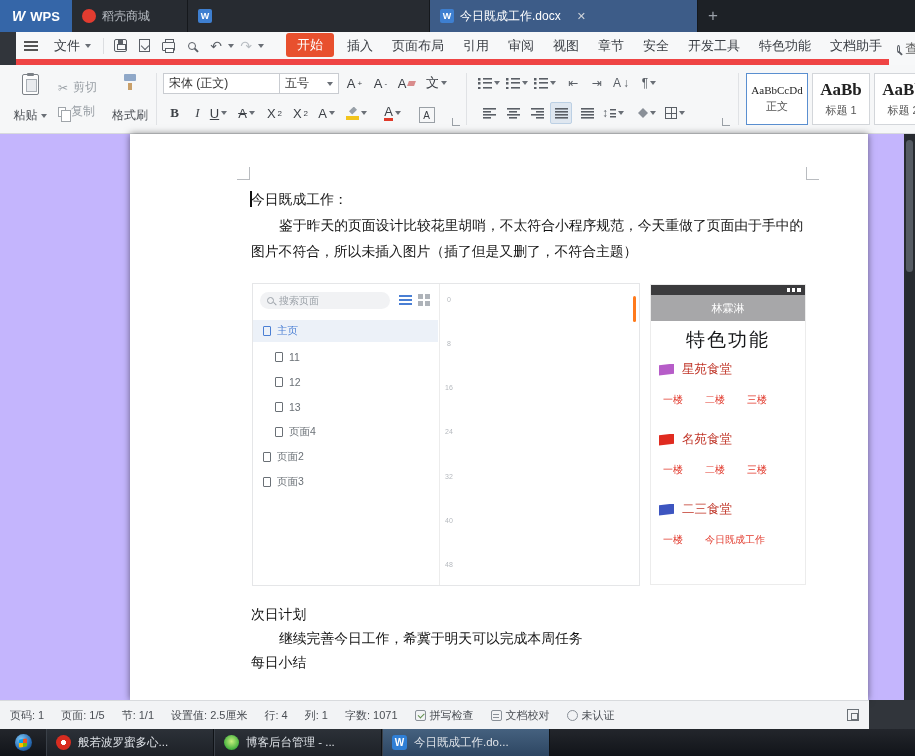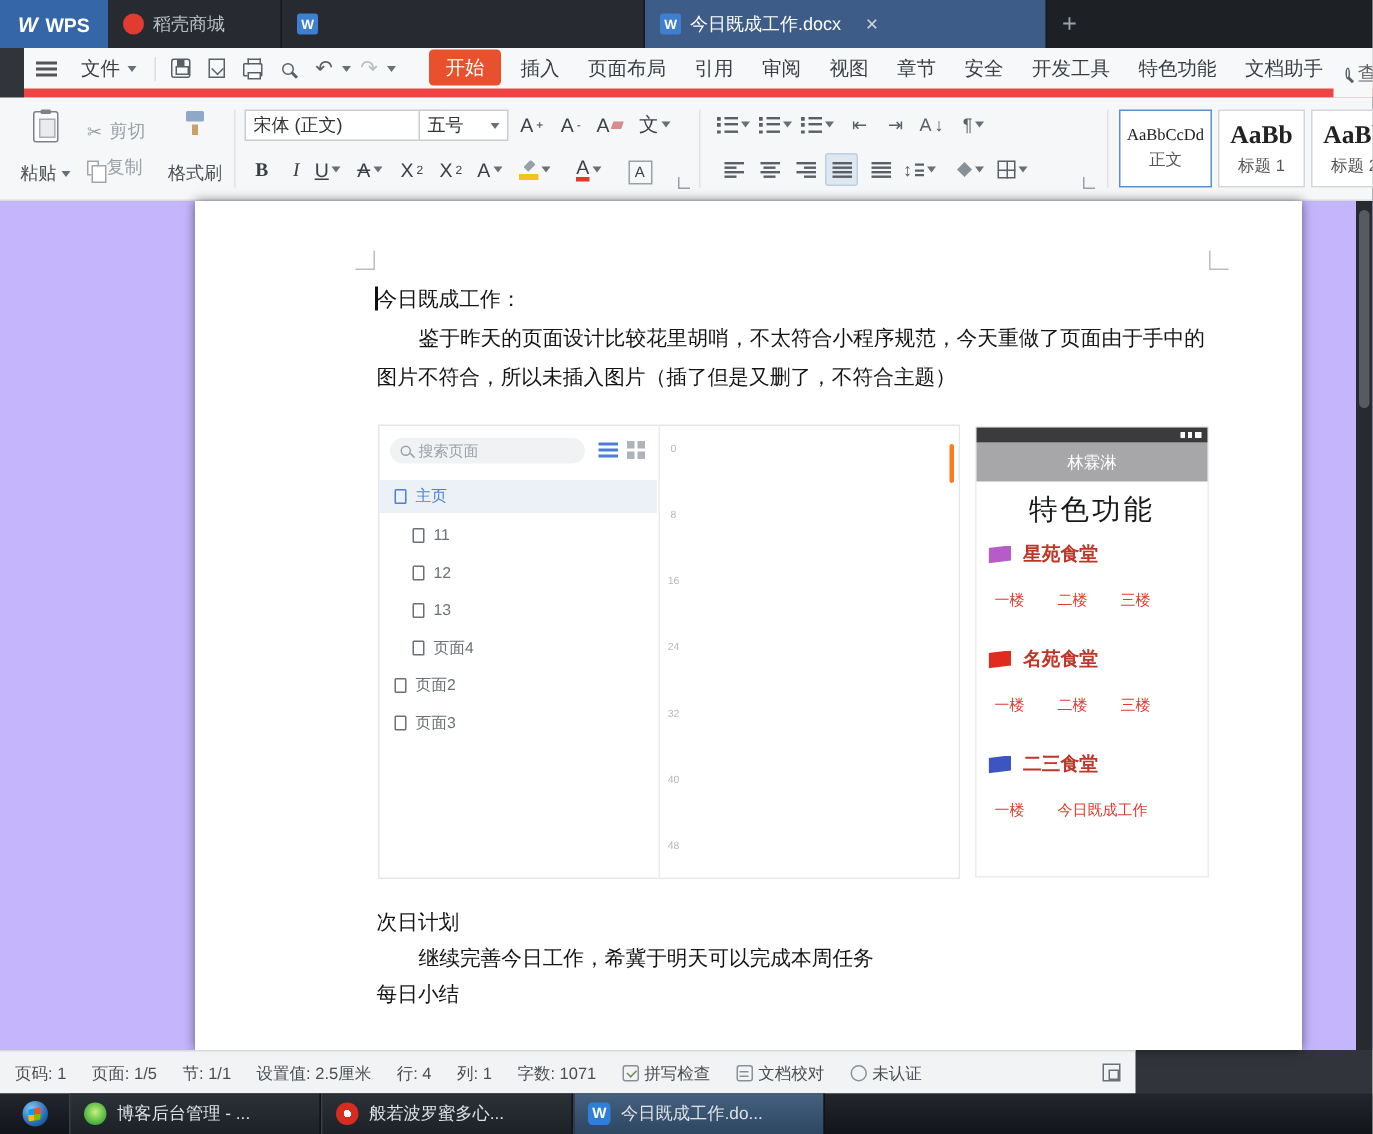--- a/index.html
+++ b/index.html
@@ -114,28 +114,28 @@
 .trow.lvl1{padding-left:22px}
 .ficon{flex:none;width:8px;height:10px;border:1px solid currentColor;border-radius:1px}
 .canvas{position:absolute;left:186px;top:0;width:200px;height:301px;border-left:1px solid #ececec;background:#fff}
 .ruler{position:absolute;left:3px;top:12px;width:12px;height:272px;display:flex;flex-direction:column;justify-content:space-between;font-size:7px;color:#b5b9be;text-align:center}
 .cscroll{position:absolute;right:3px;top:12px;width:3px;height:26px;background:#ff7a1c;border-radius:2px}
 .phone{position:absolute;left:398px;top:6px;width:156px;height:301px;background:#fff;border:1px solid #ececec}
 .pstatus{height:10px;background:#3b3b3d;position:relative}
 .pstatus::after{content:"";position:absolute;right:4px;top:3px;width:14px;height:4px;background:linear-gradient(90deg,#fff 0 3px,transparent 3px 5px,#fff 5px 8px,transparent 8px 10px,#fff 10px 14px)}
 .pnav{height:26px;background:#a7a7a9;color:#fff;display:flex;align-items:center;justify-content:center;font-size:11px}
 .ptitle{position:absolute;left:0;top:42px;width:100%;text-align:center;font-size:19px;color:#17181a;letter-spacing:2px}
-.psec{position:absolute;left:8px;display:flex;align-items:center;gap:8px;font-size:12.5px;font-weight:bold;color:#c03528}
+.psec{position:absolute;left:8px;display:flex;align-items:center;gap:8px;font-size:12.5px;font-weight:normal;color:#c03528}
 .flag{width:15px;height:12px;clip-path:polygon(0 15%,100% 0,100% 85%,0 100%)}
 .s1{top:76px}.s2{top:146px}.s3{top:216px}
 .pfloors{position:absolute;left:12px;display:flex;gap:22px;font-size:10px;color:#e23b2e}
 .f1{top:108px}.f2{top:178px}.f3{top:248px}
 
 
-.statusbar{position:absolute;top:700px;left:0;width:757px;height:29px;background:#f2f3f5;border-top:1px solid #d8dadd;display:flex;align-items:center;gap:17px;padding:0 10px;font-size:11px;color:#4a4e54}
+.statusbar{position:absolute;top:700px;left:0;width:869px;height:29px;background:#f2f3f5;border-top:1px solid #d8dadd;display:flex;align-items:center;gap:17px;padding:0 10px;font-size:11px;color:#4a4e54}
 .sitem{white-space:nowrap;display:flex;align-items:center;gap:4px}
 .sico{width:11px;height:11px;border:1px solid #8a9098;border-radius:2px;position:relative;flex:none}
 .sico.check::after{content:"";position:absolute;left:2px;top:2px;width:5px;height:2.5px;border-left:1.5px solid #5f8f4a;border-bottom:1.5px solid #5f8f4a;transform:rotate(-45deg)}
 .sico.lines{background-image:linear-gradient(#8a9098,#8a9098),linear-gradient(#8a9098,#8a9098);background-size:6px 1px;background-position:1.5px 3px,1.5px 6px;background-repeat:no-repeat}
 .sico.round{border-radius:50%}
 .fullscreen{margin-left:auto;width:12px;height:12px;border:1px solid #6a7076;position:relative}
 .fullscreen::after{content:"";position:absolute;left:2.5px;top:2.5px;width:5px;height:5px;border:1px solid #6a7076}
 
 
 .taskbar{position:absolute;top:729px;left:0;width:915px;height:27px;background:linear-gradient(#23262c,#111419);display:flex;align-items:stretch}
@@ -494,24 +494,24 @@
       <span>未认证</span>
     </span>
   <span class="fullscreen"></span>
 </div>
 
 <div class="taskbar">
   <div class="start">
       <span class="winflag"></span>
     </div>
   <div class="tbtn">
+    <span class="ticon red"></span>
+    <span class="tl">般若波罗蜜多心...</span>
+  </div>
+  <div class="tbtn">
     <span class="ticon green"></span>
     <span class="tl">博客后台管理 - ...</span>
-  </div>
-  <div class="tbtn">
-    <span class="ticon red"></span>
-    <span class="tl">般若波罗蜜多心...</span>
   </div>
   <div class="tbtn active">
     <span class="ticon wps">W</span>
     <span class="tl">今日既成工作.do...</span>
   </div>
 </div>
 
 </body></html>

